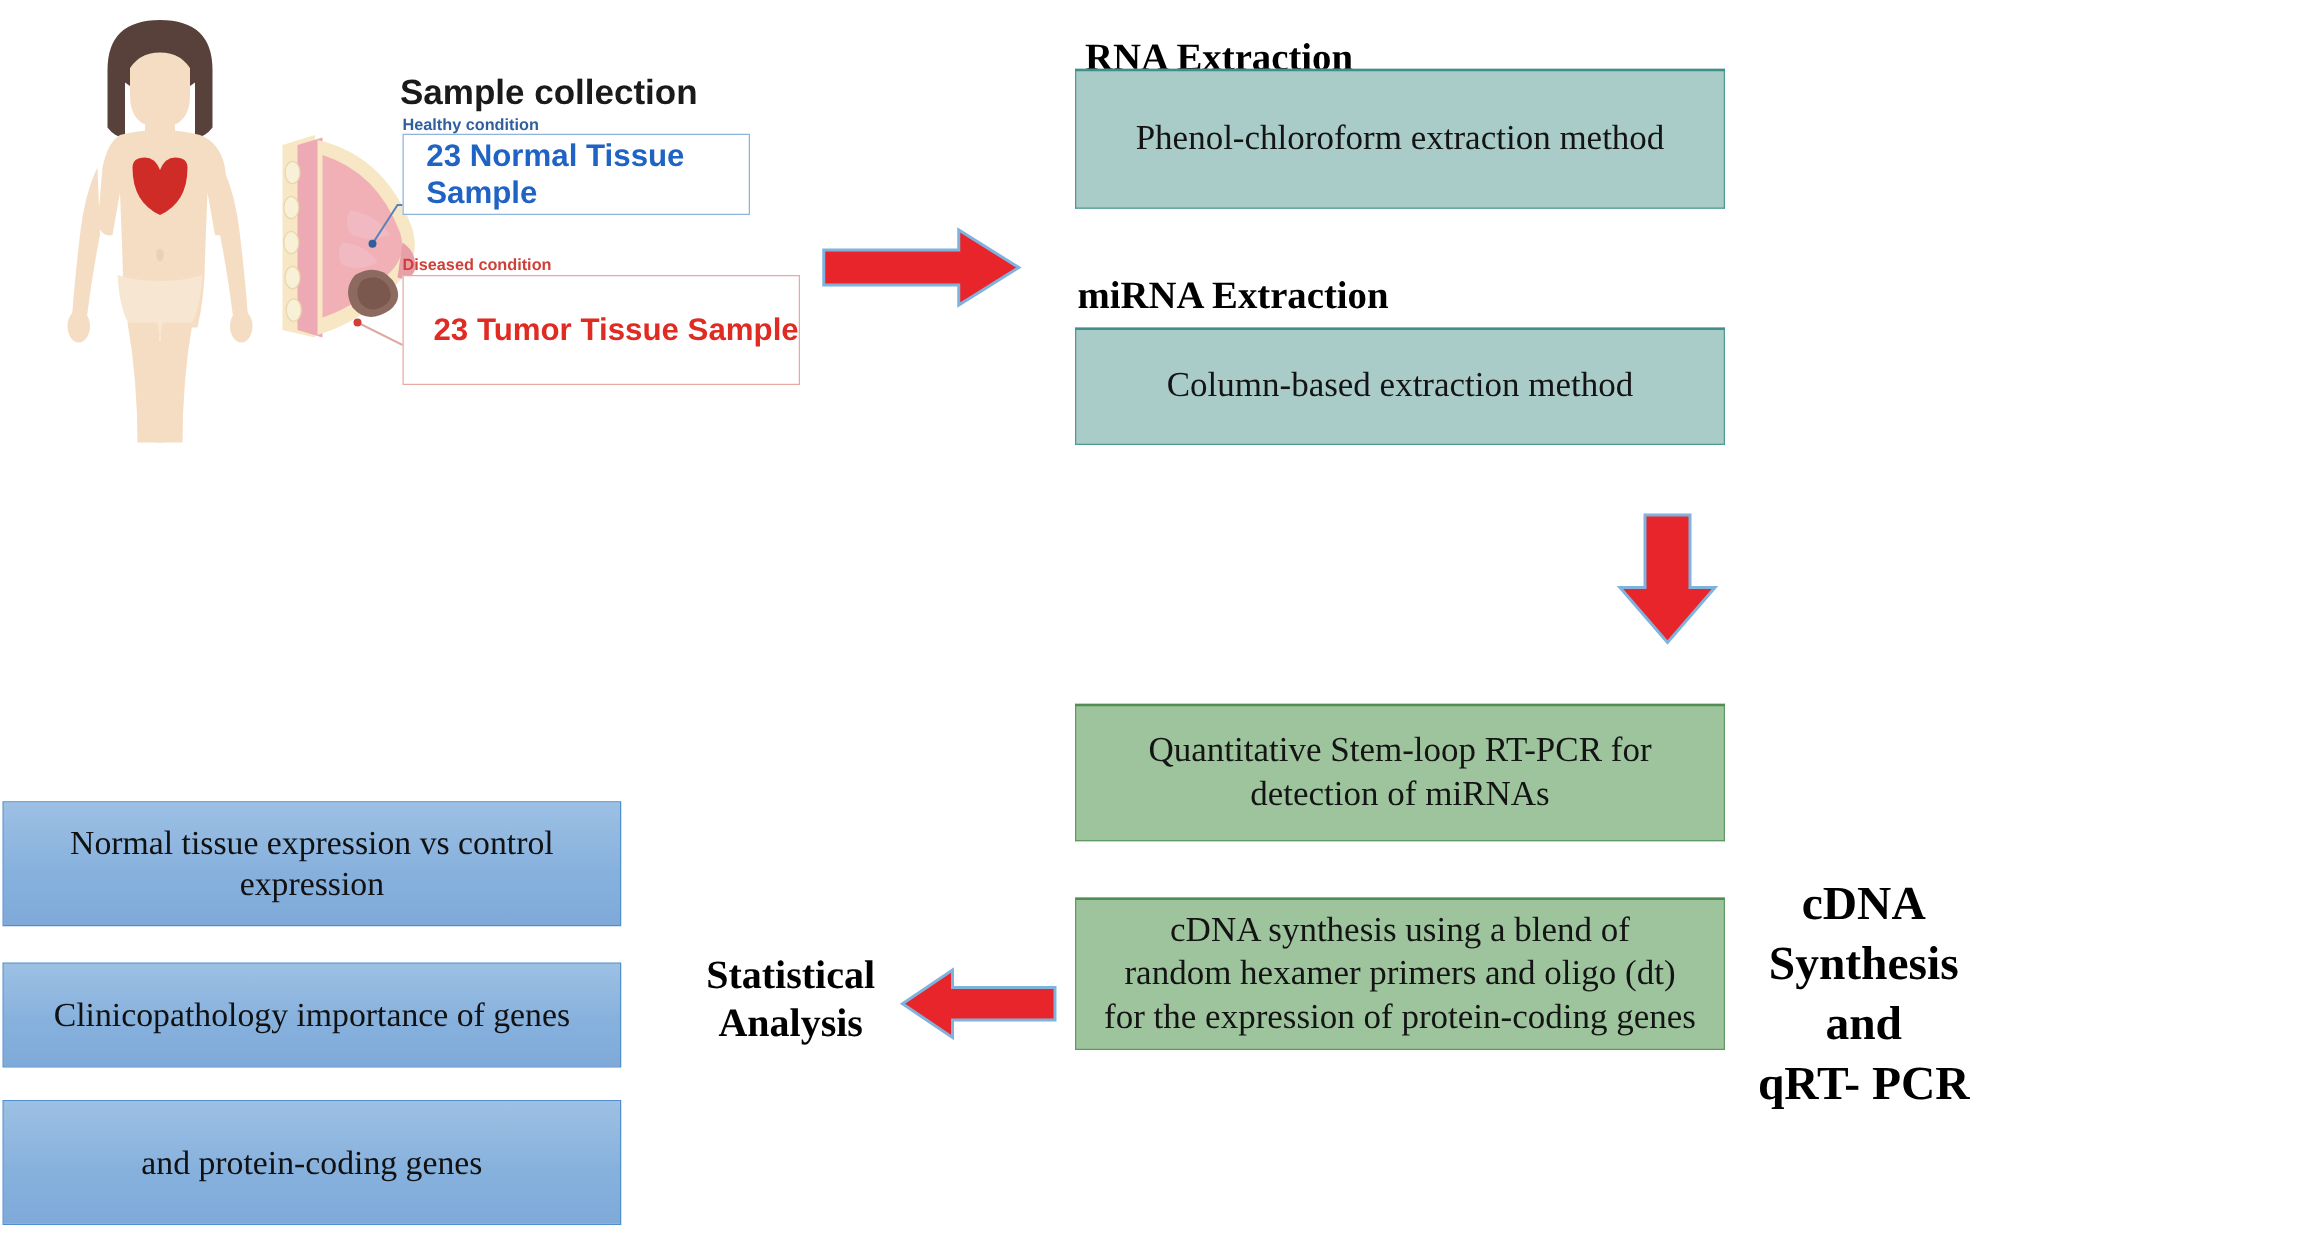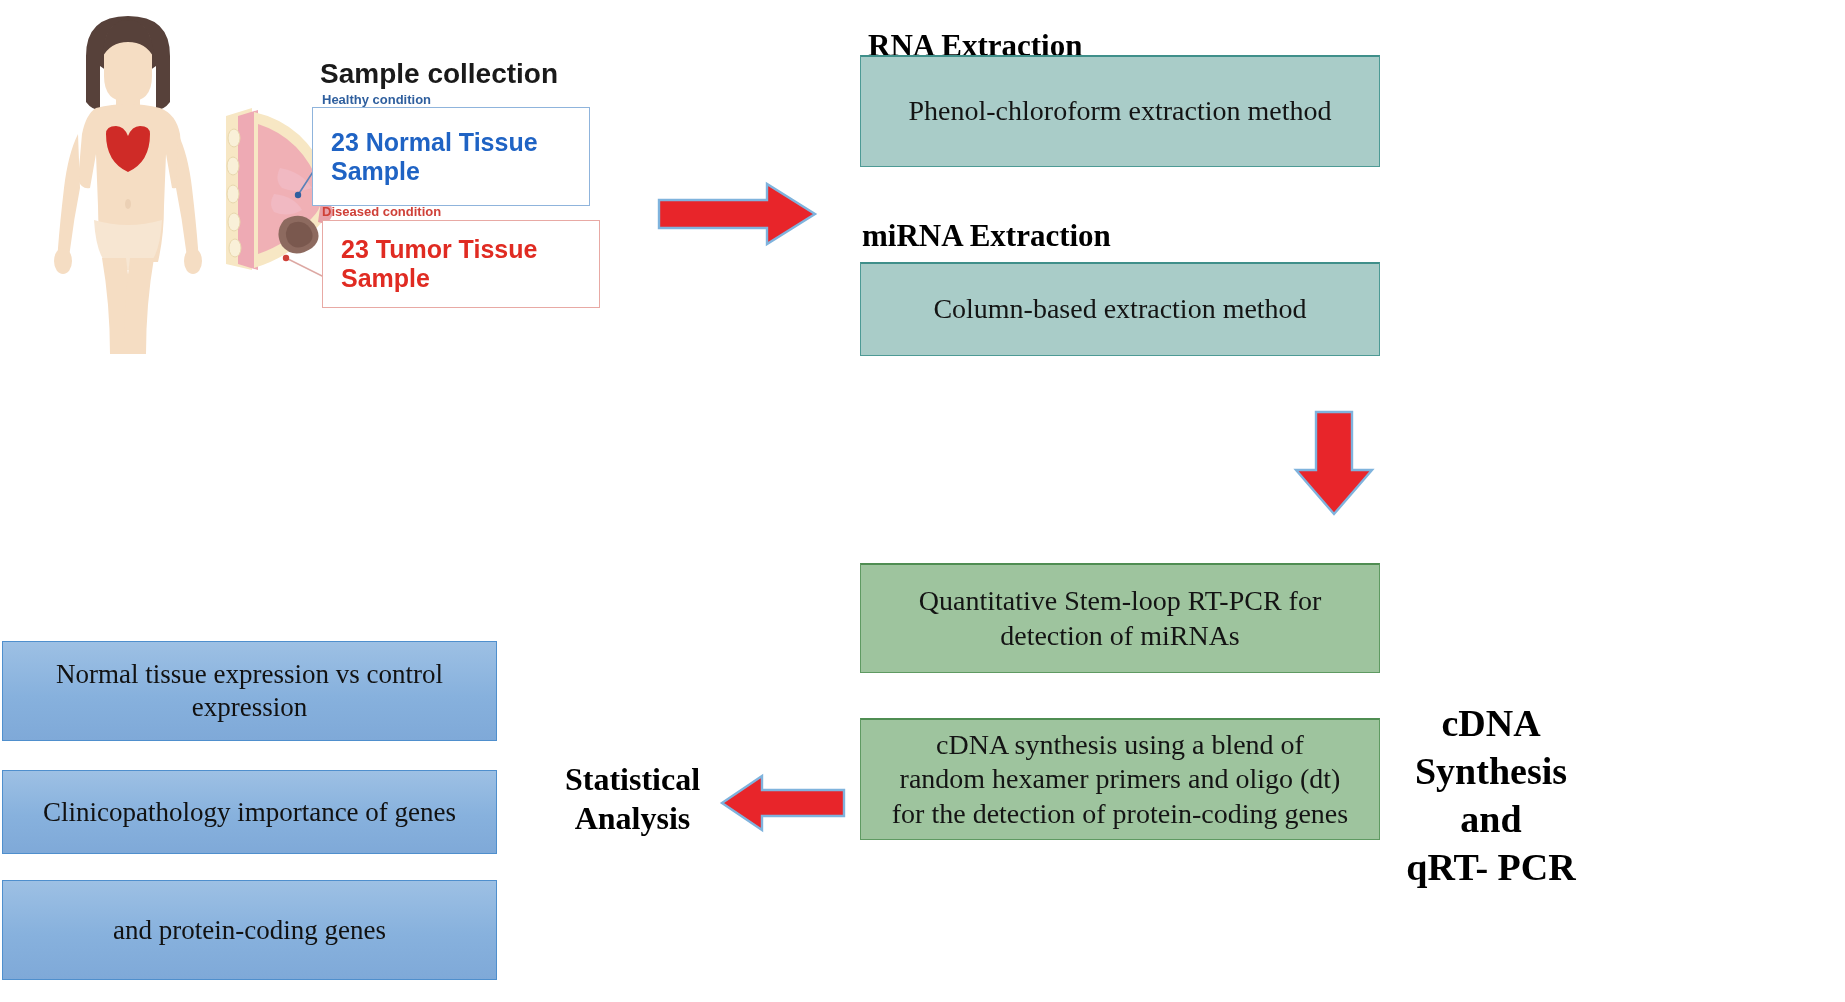--- a/index.html
+++ b/index.html
@@ -156,27 +156,27 @@
     <polyline points="48,75 68,44 138,44" fill="none" stroke="#5b82b8" stroke-width="1.6"></polyline>
     <circle cx="48" cy="75" r="3.2" fill="#2f5f9e"></circle>
     <polyline points="36,138 72,156 138,156" fill="none" stroke="#dda9a4" stroke-width="1.6"></polyline>
     <circle cx="36" cy="138" r="3.2" fill="#cf4038"></circle>
   </svg>
 
   <div class="abs sc-title" style="left:320px; top:58px;">Sample collection</div>
 
   <div class="abs cond-label cond-healthy" style="left:322px; top:92px;">Healthy condition</div>
 
-  <div class="abs sample-card card-normal" style="left:312px; top:107px; width:278px; height:99px;">
+  <div class="abs sample-card card-normal" style="left:322px; top:107px; width:278px; height:65px;">
     <span>23 Normal Tissue Sample</span>
   </div>
 
   <div class="abs cond-label cond-diseased" style="left:322px; top:204px;">Diseased condition</div>
 
-  <div class="abs sample-card card-tumor" style="left:322px; top:220px; width:278px; height:88px;">
+  <div class="abs sample-card card-tumor" style="left:322px; top:220px; width:318px; height:88px;justify-content:flex-end;">
     <span>23 Tumor Tissue Sample</span>
   </div>
 
   <div class="abs" style="left:655px; top:178px; width:165px; height:72px;">
     <svg width="165" height="72" viewBox="0 0 165 72">
       <polygon points="4,22 112,22 112,6 160,36 112,66 112,50 4,50" fill="#e8252a" stroke="#7fb3dd" stroke-width="2.4"></polygon>
     </svg>
   </div>
 
   <div class="abs section-head" style="left:868px; top:28px;">RNA Extraction</div>
@@ -201,21 +201,21 @@
     <div>
       <div>Quantitative  Stem-loop  RT-PCR  for</div>
       <div>detection  of miRNAs</div>
     </div>
   </div>
 
   <div class="abs flowbox green-box" style="left:860px; top:718px; width:520px; height:122px;">
     <div>
       <div>cDNA  synthesis  using  a  blend  of</div>
       <div>random  hexamer  primers  and  oligo (dt)</div>
-      <div>for the detection  of protein-coding  genes</div>
+      <div>for the expression  of protein-coding  genes</div>
     </div>
   </div>
 
   <div class="abs side-label" style="left:1396px; top:700px; width:190px;">
     <div>cDNA</div>
     <div>Synthesis</div>
     <div>and</div>
     <div>qRT- PCR</div>
   </div>
 

